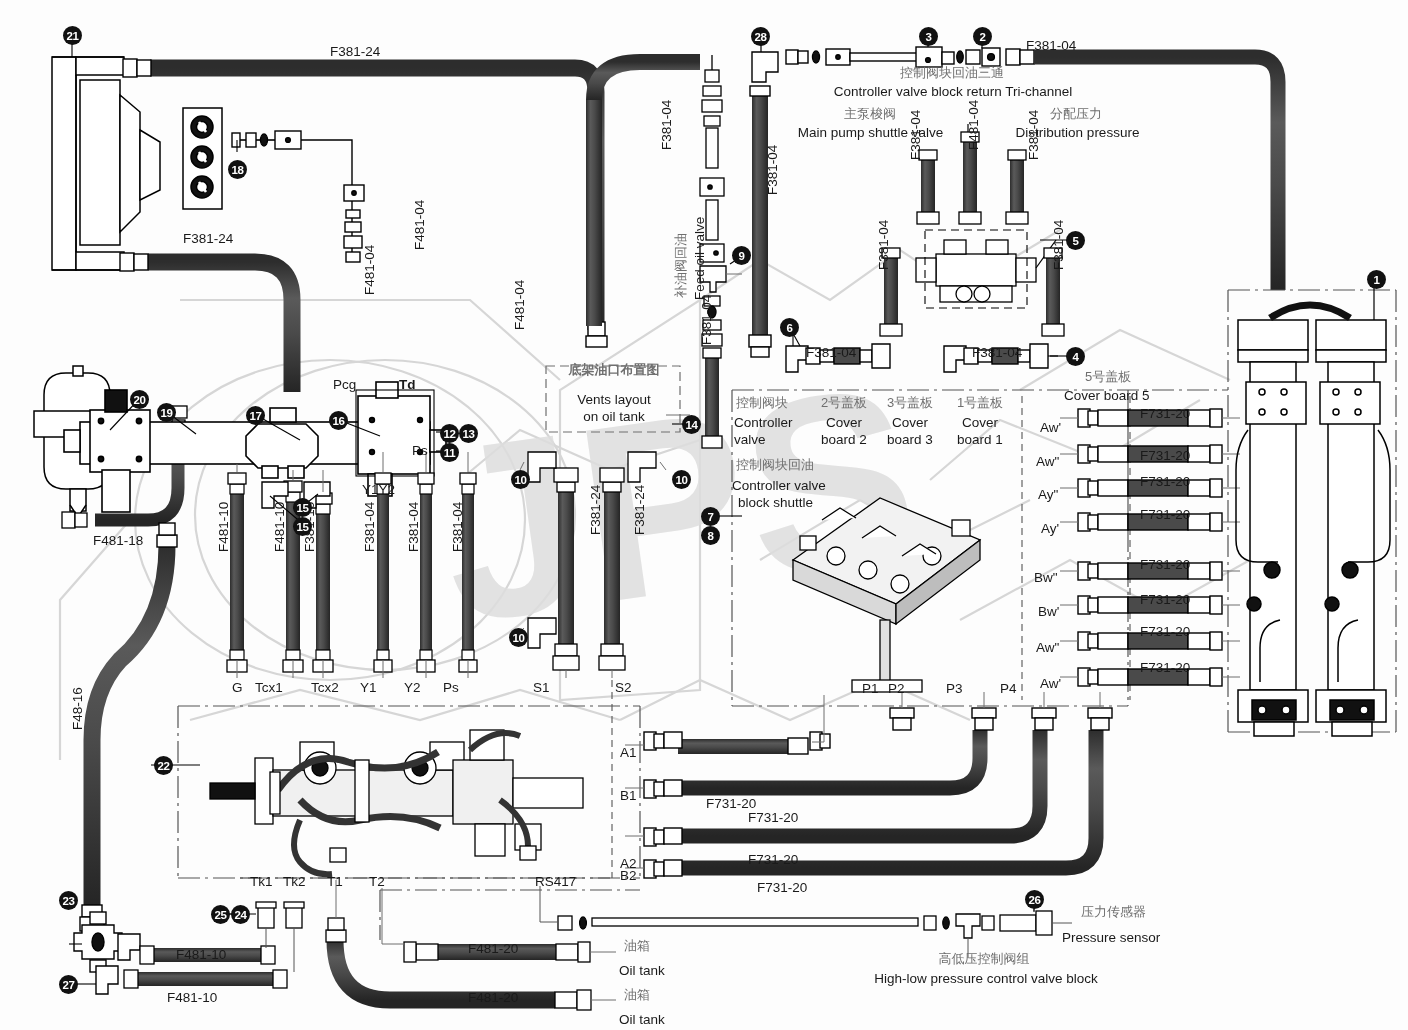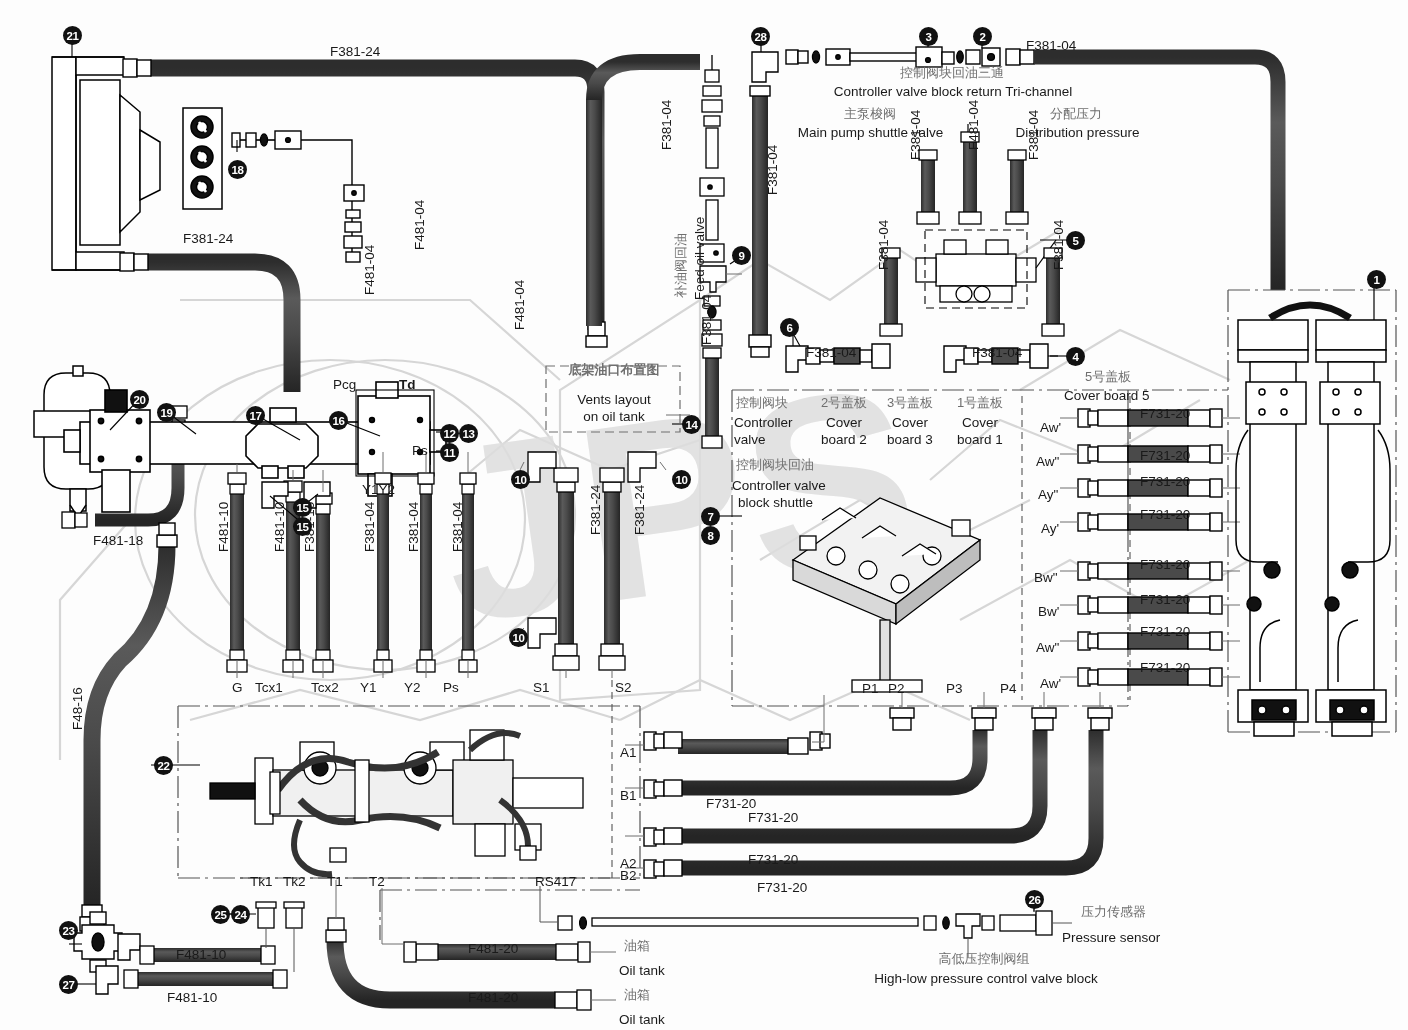--- a/index.html
+++ b/index.html
@@ -792,21 +792,21 @@
       <div class="bal" style="left: 672px; top: 470px;">10</div>
       <div class="bal" style="left: 293px; top: 498px;">15</div>
       <div class="bal" style="left: 293px; top: 517px;">15</div>
       <div class="bal" style="left: 701px; top: 507px;">7</div>
       <div class="bal" style="left: 701px; top: 526px;">8</div>
       <div class="bal" style="left: 509px; top: 628px;">10</div>
       <div class="bal" style="left: 154px; top: 756px;">22</div>
       <div class="bal" style="left: 211px; top: 905px;">25</div>
       <div class="bal" style="left: 231px; top: 905px;">24</div>
       <div class="bal" style="left: 1025px; top: 890px;">26</div>
-      <div class="bal" style="left: 59px; top: 921px;">23</div>
+      <div class="bal" style="left: 59px; top: 891px;">23</div>
       <div class="bal" style="left: 59px; top: 975px;">27</div>
     </div>
   <div id="port-label-layer">
       <div class="lbl" style="left: 333px; top: 377px;">Pcg</div>
       <div class="lbl" style="left: 399px; top: 377px; font-weight: bold;">Td</div>
       <div class="lbl" style="left: 412px; top: 443px;">Ps</div>
       <div class="lbl" style="left: 362px; top: 482px;">Y1Y2</div>
       <div class="lbl" style="left: 232px; top: 680px;">G</div>
       <div class="lbl" style="left: 255px; top: 680px;">Tcx1</div>
       <div class="lbl" style="left: 311px; top: 680px;">Tcx2</div>

